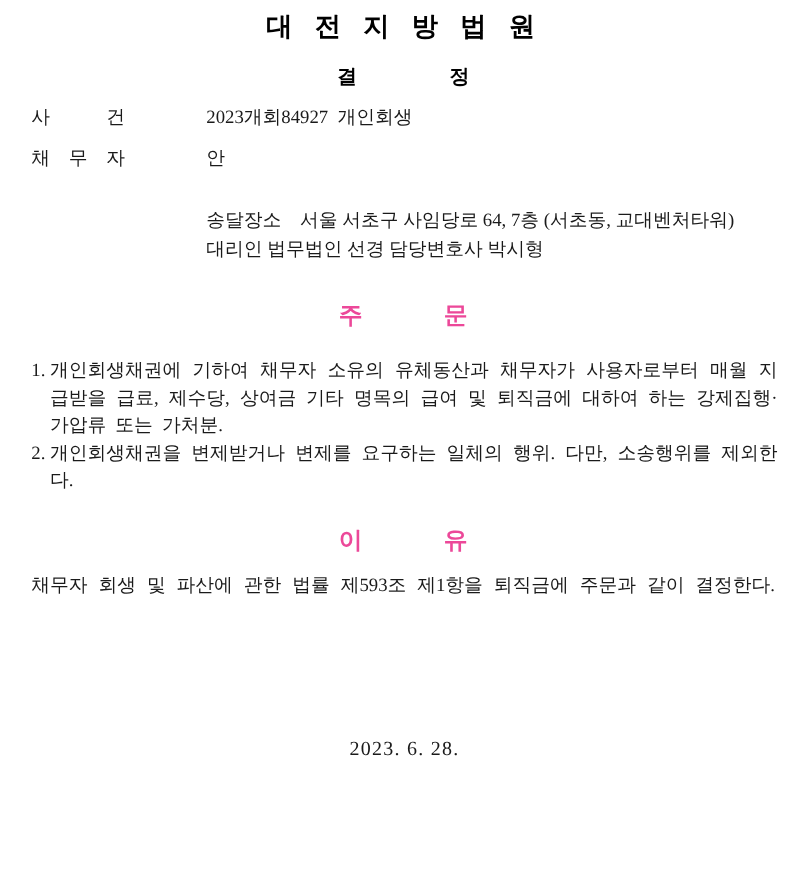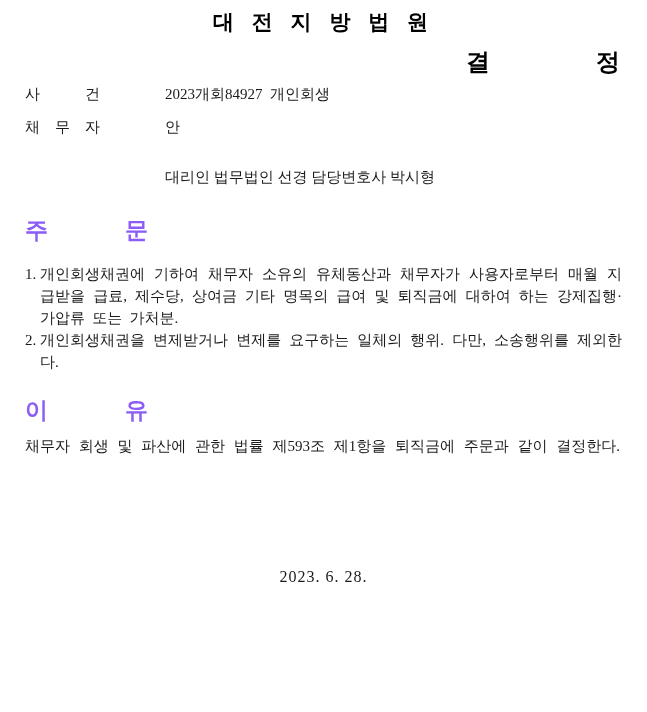--- a/index.html
+++ b/index.html
@@ -27,23 +27,23 @@
     font-family: "Liberation Sans", "DejaVu Sans", sans-serif;
     font-size: 21px;
     font-weight: bold;
     letter-spacing: 6px;
     line-height: 24px;
     color: #000;
     white-space: pre;
   }
   .doc-title {
     margin: 16px 0 0 0;
-    text-align: right;
+    text-align: center;
     font-family: "Liberation Sans", "DejaVu Sans", sans-serif;
-    font-size: 24px;
+    font-size: 16px;
     font-weight: bold;
     letter-spacing: 2px;
     line-height: 24px;
     color: #000;
     white-space: pre;
   }
   .case-info { margin-top: 12px; }
   .case-row {
     display: flex;
     line-height: 17px;
@@ -56,27 +56,27 @@
   }
   .case-value { white-space: pre; }
   .address-block {
     margin-left: 140px;
     margin-top: 30px;
     line-height: 23px;
   }
   .address-block > div { white-space: pre; }
   .section-heading {
     margin: 30px 0 0 0;
-    text-align: left;
+    text-align: center;
     font-family: "Liberation Sans", "DejaVu Sans", sans-serif;
-    font-size: 23px;
+    font-size: 19px;
     font-weight: bold;
     letter-spacing: 2px;
     line-height: 22px;
-    color: #8b5cf6;
+    color: #ec4899;
     white-space: pre;
   }
   .body-par {
     margin: 14px 0 0 0;
     line-height: 23px;
     text-align: justify;
     word-spacing: 4px;
   }
   .order-list { margin-top: 22px; }
   .list-item {
@@ -115,20 +115,21 @@
   <div class="case-info">
     <div class="case-row">
       <span class="case-label">사　　　건</span>
       <span class="case-value">2023개회84927  개인회생</span>
     </div>
     <div class="case-row">
       <span class="case-label">채　무　자</span>
       <span class="case-value">안</span>
     </div>
     <div class="address-block">
+      <div>송달장소　서울 서초구 사임당로 64, 7층 (서초동, 교대벤처타워)</div>
       <div>대리인 법무법인 선경 담당변호사 박시형</div>
     </div>
   </div>
 
   <h3 class="section-heading">주　　　문</h3>
 
   <div class="order-list">
     <div class="list-item">
       <span class="num">1.</span>
       <span class="item-text">개인회생채권에 기하여 채무자 소유의 유체동산과 채무자가 사용자로부터 매월 지급받을 급료, 제수당, 상여금 기타 명목의 급여 및 퇴직금에 대하여 하는 강제집행·가압류 또는 가처분.</span>

